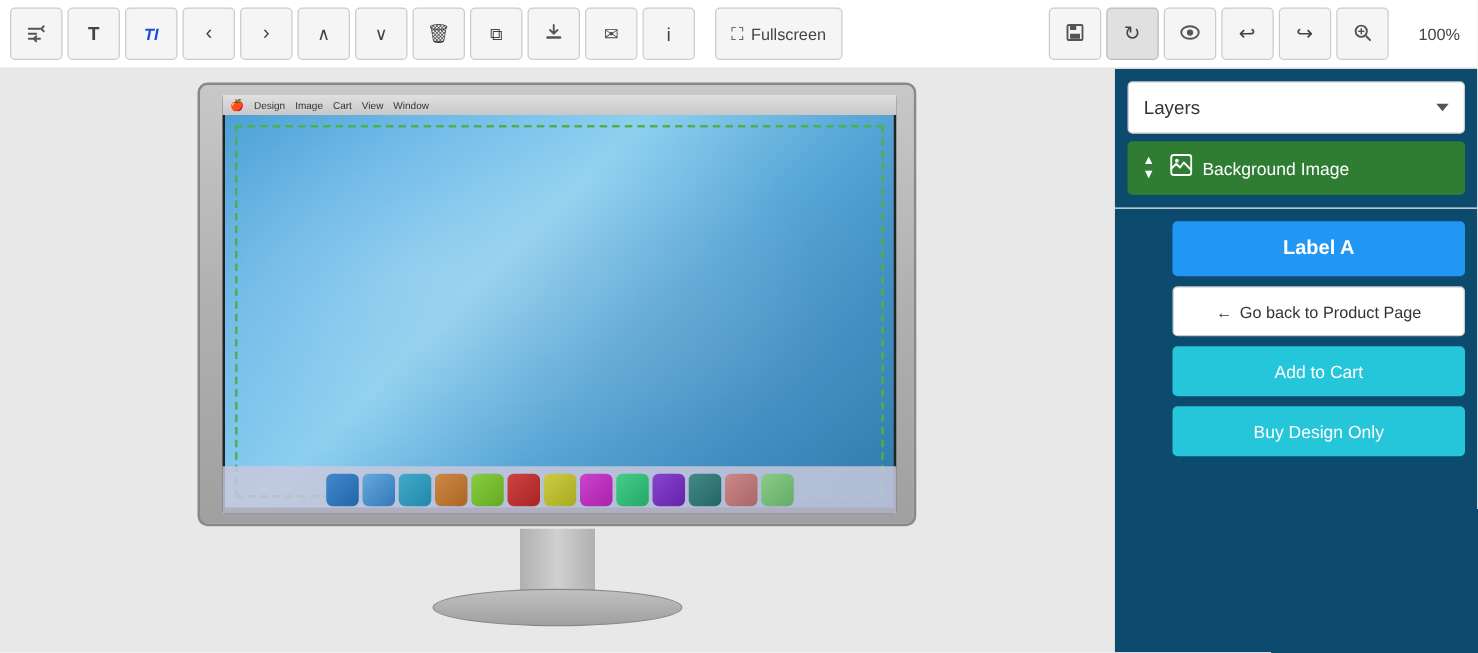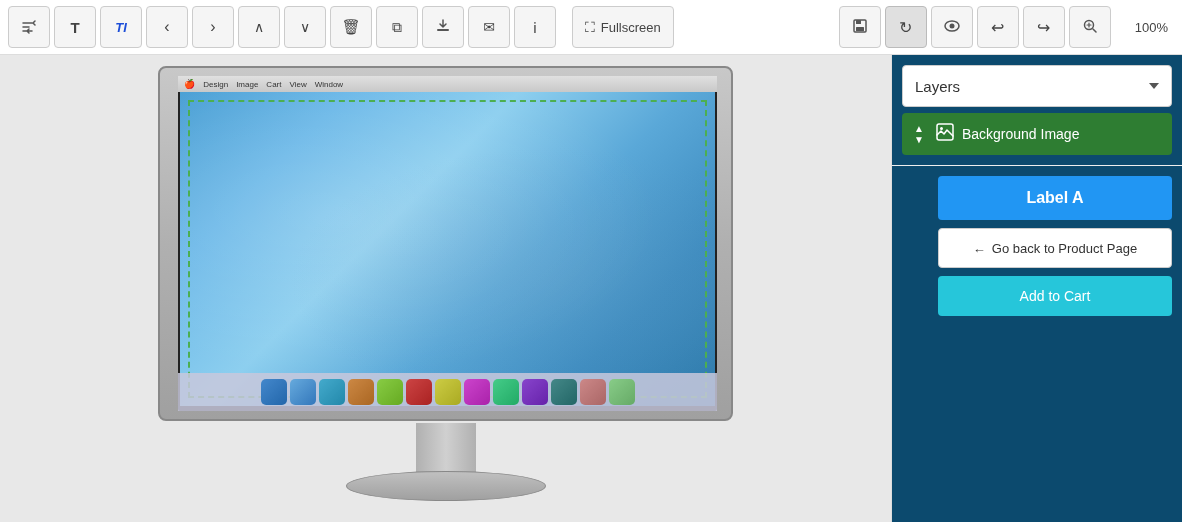--- a/index.html
+++ b/index.html
@@ -490,16 +490,17 @@
       </div>
     </div>
 
     <div class="actions-panel">
       <button class="btn-label-a">Label A</button>
       <button class="btn-go-back">
         <span style="font-size:13px;">←</span>
         <span>Go back to Product Page</span>
       </button>
       <button class="btn-add-cart">Add to Cart</button>
+      <button class="btn-design-only">Buy Design Only</button>
     </div>
 
   </div>
 </div>
 
 </body></html>

